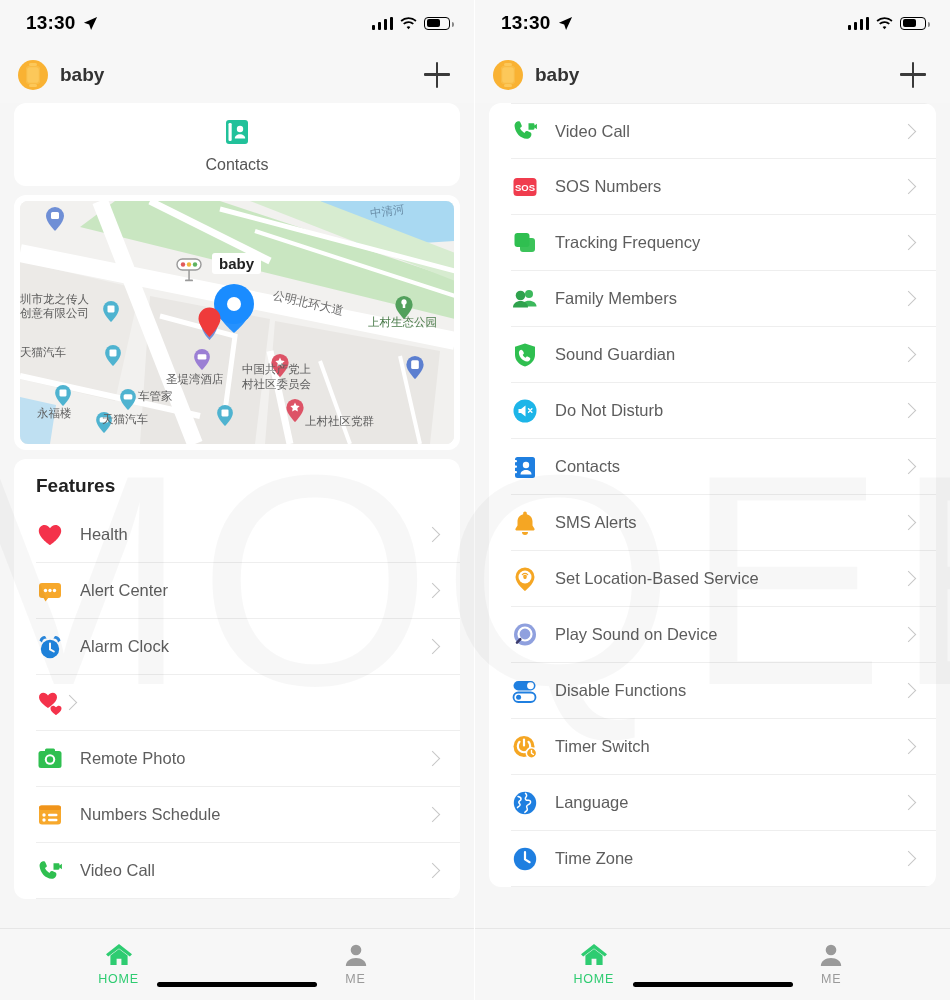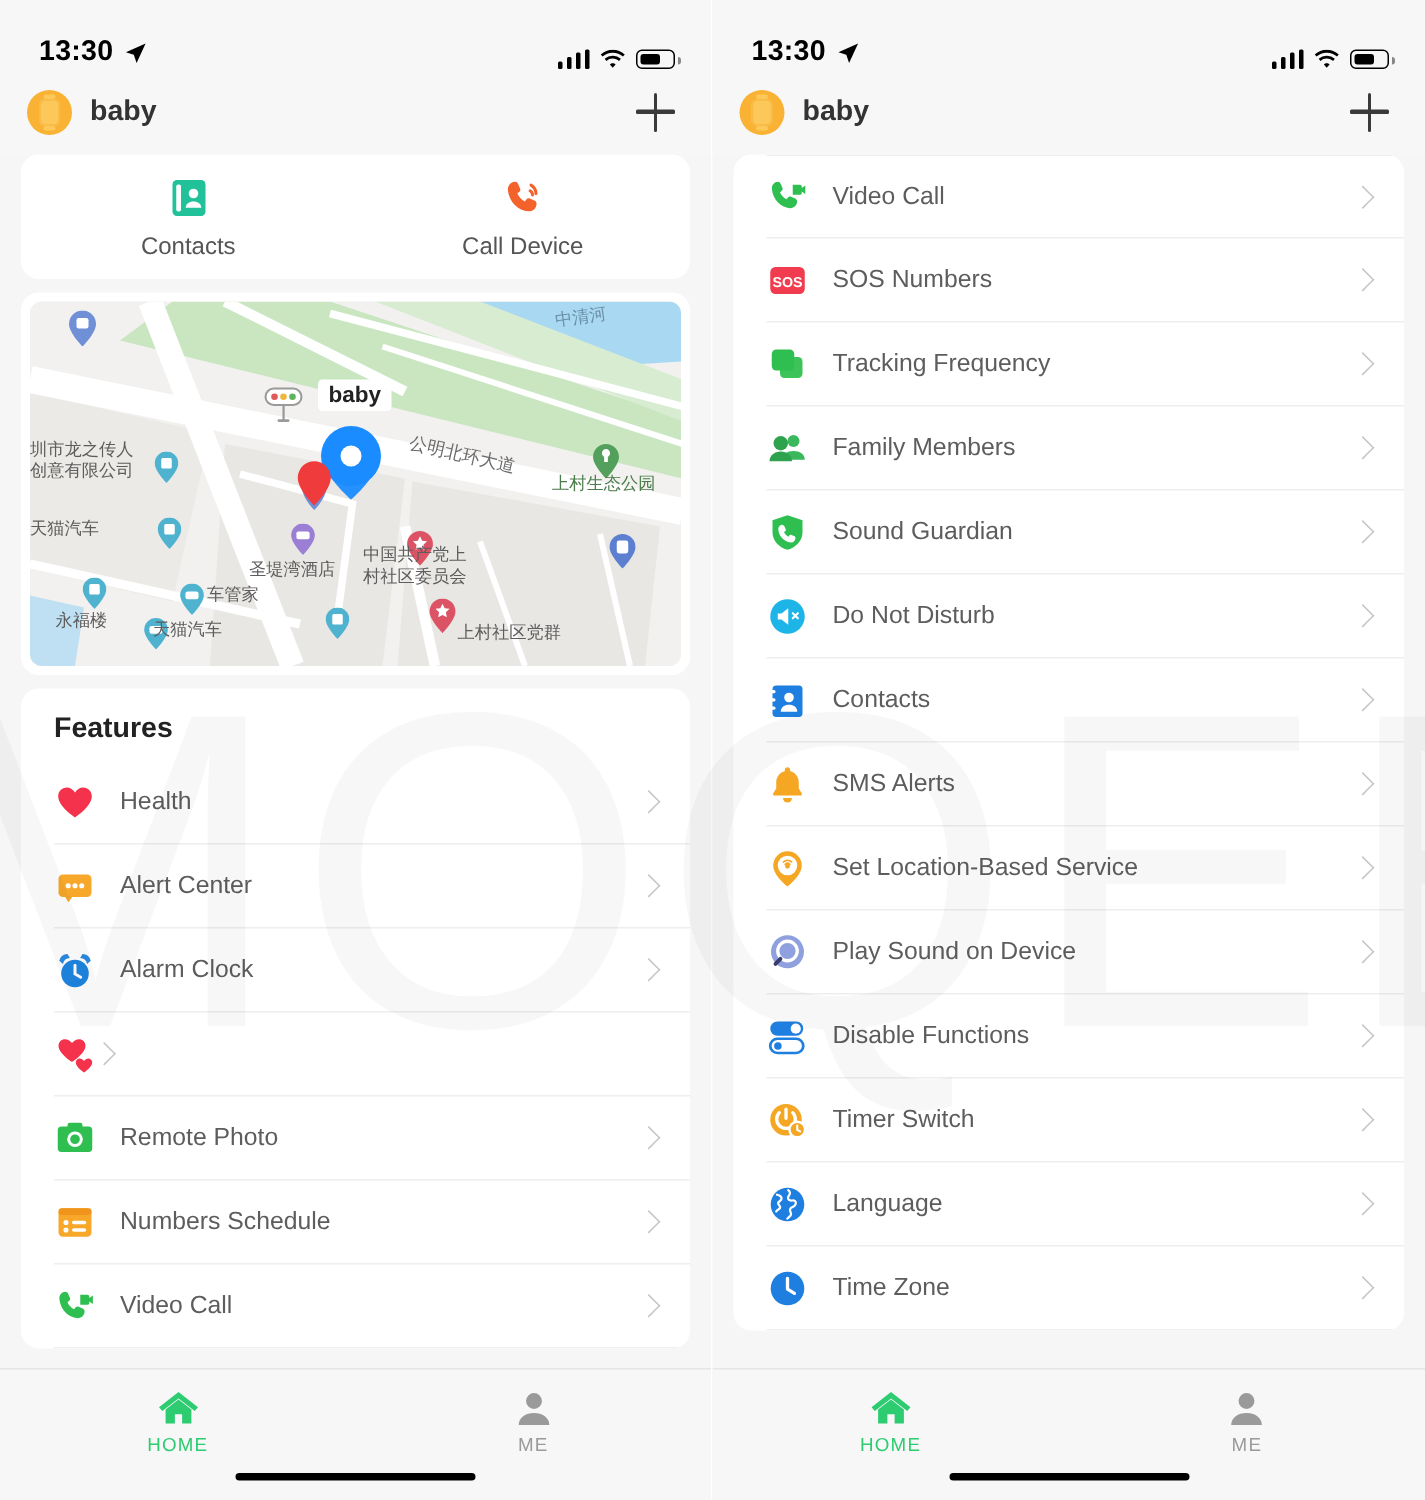--- a/index.html
+++ b/index.html
@@ -40,21 +40,21 @@
     background:#f6f6f6;
     overflow:hidden;
   }
   .phone.right{ background:#f6f6f6; }
   .phone.left{ border-right:1px solid #ffffff; }
 
   
   .statusbar{
     height:46px;
     padding:0 24px 0 26px;
-    display:flex; align-items:flex-end; justify-content:space-between;
+    display:flex; align-items:center; justify-content:space-between;
     background:#f7f7f7;
   }
   .sb-left{ display:flex; align-items:center; gap:7px; }
   .sb-time{ font-size:19px; font-weight:700; color:#000; letter-spacing:0.2px; }
   .loc-arrow{ display:block; }
   .sb-right{ display:flex; align-items:center; gap:7px; }
   .bars{ display:flex; align-items:flex-end; gap:2.5px; height:13px; }
   .bars i{ display:block; width:3.5px; background:#000; border-radius:1px; }
   .bars i:nth-child(1){ height:5px; }
   .bars i:nth-child(2){ height:8px; }
@@ -201,21 +201,21 @@
     margin:0 14px;
     border-radius:12px;
     position:relative; z-index:2;
     overflow:hidden;
   }
   .rightlist .row:first-child{ border-top:1px solid #eeeeee; }
 
   
   .tabbar{
     position:absolute; left:0; right:0; bottom:0;
-    height:88px;
+    height:72px;
     background:#f7f7f7;
     border-top:1px solid #e6e6e6;
     display:flex;
     z-index:6;
     padding-top:14px;
   }
   .tab{
     flex:1; display:flex; flex-direction:column; align-items:center; gap:5px;
     cursor:pointer;
   }
@@ -275,28 +275,20 @@
 
     <div class="card quick">
       <div class="qitem">
         <svg width="30" height="30" viewBox="0 0 30 30">
           <rect x="4" y="3" width="22" height="24" rx="3" fill="#21c19a"></rect>
           <rect x="6.5" y="6" width="3.2" height="18" rx="1.3" fill="#fff"></rect>
           <circle cx="18" cy="12" r="3.2" fill="#fff"></circle>
           <path d="M12.8 21.5c0-2.6 2.3-4.2 5.2-4.2s5.2 1.6 5.2 4.2z" fill="#fff"></path>
         </svg>
         <span class="qlabel">Contacts</span>
-      </div>
-      <div class="qitem">
-        <svg width="30" height="30" viewBox="0 0 30 30">
-          <path d="M9.4 4.2c1 0 1.6.5 2 1.5l1.3 3c.4 1 .2 1.7-.6 2.3l-1.2.9c.9 2.3 2.7 4.3 5 5.5l1-1.4c.6-.8 1.4-1 2.3-.6l3 1.3c1 .4 1.5 1.1 1.5 2.1 0 2.9-2.4 5.3-5.3 5.1C11 23.3 5.5 17.5 4.6 9.8c-.3-3 2-5.6 4.8-5.6z" fill="#f4622c"></path>
-          <path d="M20 6.4a6.8 6.8 0 0 1 3.3 5.7" stroke="#f4622c" stroke-width="2" fill="none" stroke-linecap="round"></path>
-          <path d="M19.4 10.2a3.3 3.3 0 0 1 1.6 2.8" stroke="#f4622c" stroke-width="2" fill="none" stroke-linecap="round"></path>
-        </svg>
-        <span class="qlabel">Call Device</span>
       </div>
     </div>
 
     <div class="mapwrap">
       <div class="map">
         <svg viewBox="0 0 435 243" width="435" height="243">
           <rect width="435" height="243" fill="#f2f1ef"></rect>
 
           <path d="M300 0 L435 0 L435 40 L340 46 Z" fill="#a9d9f2"></path>
 

